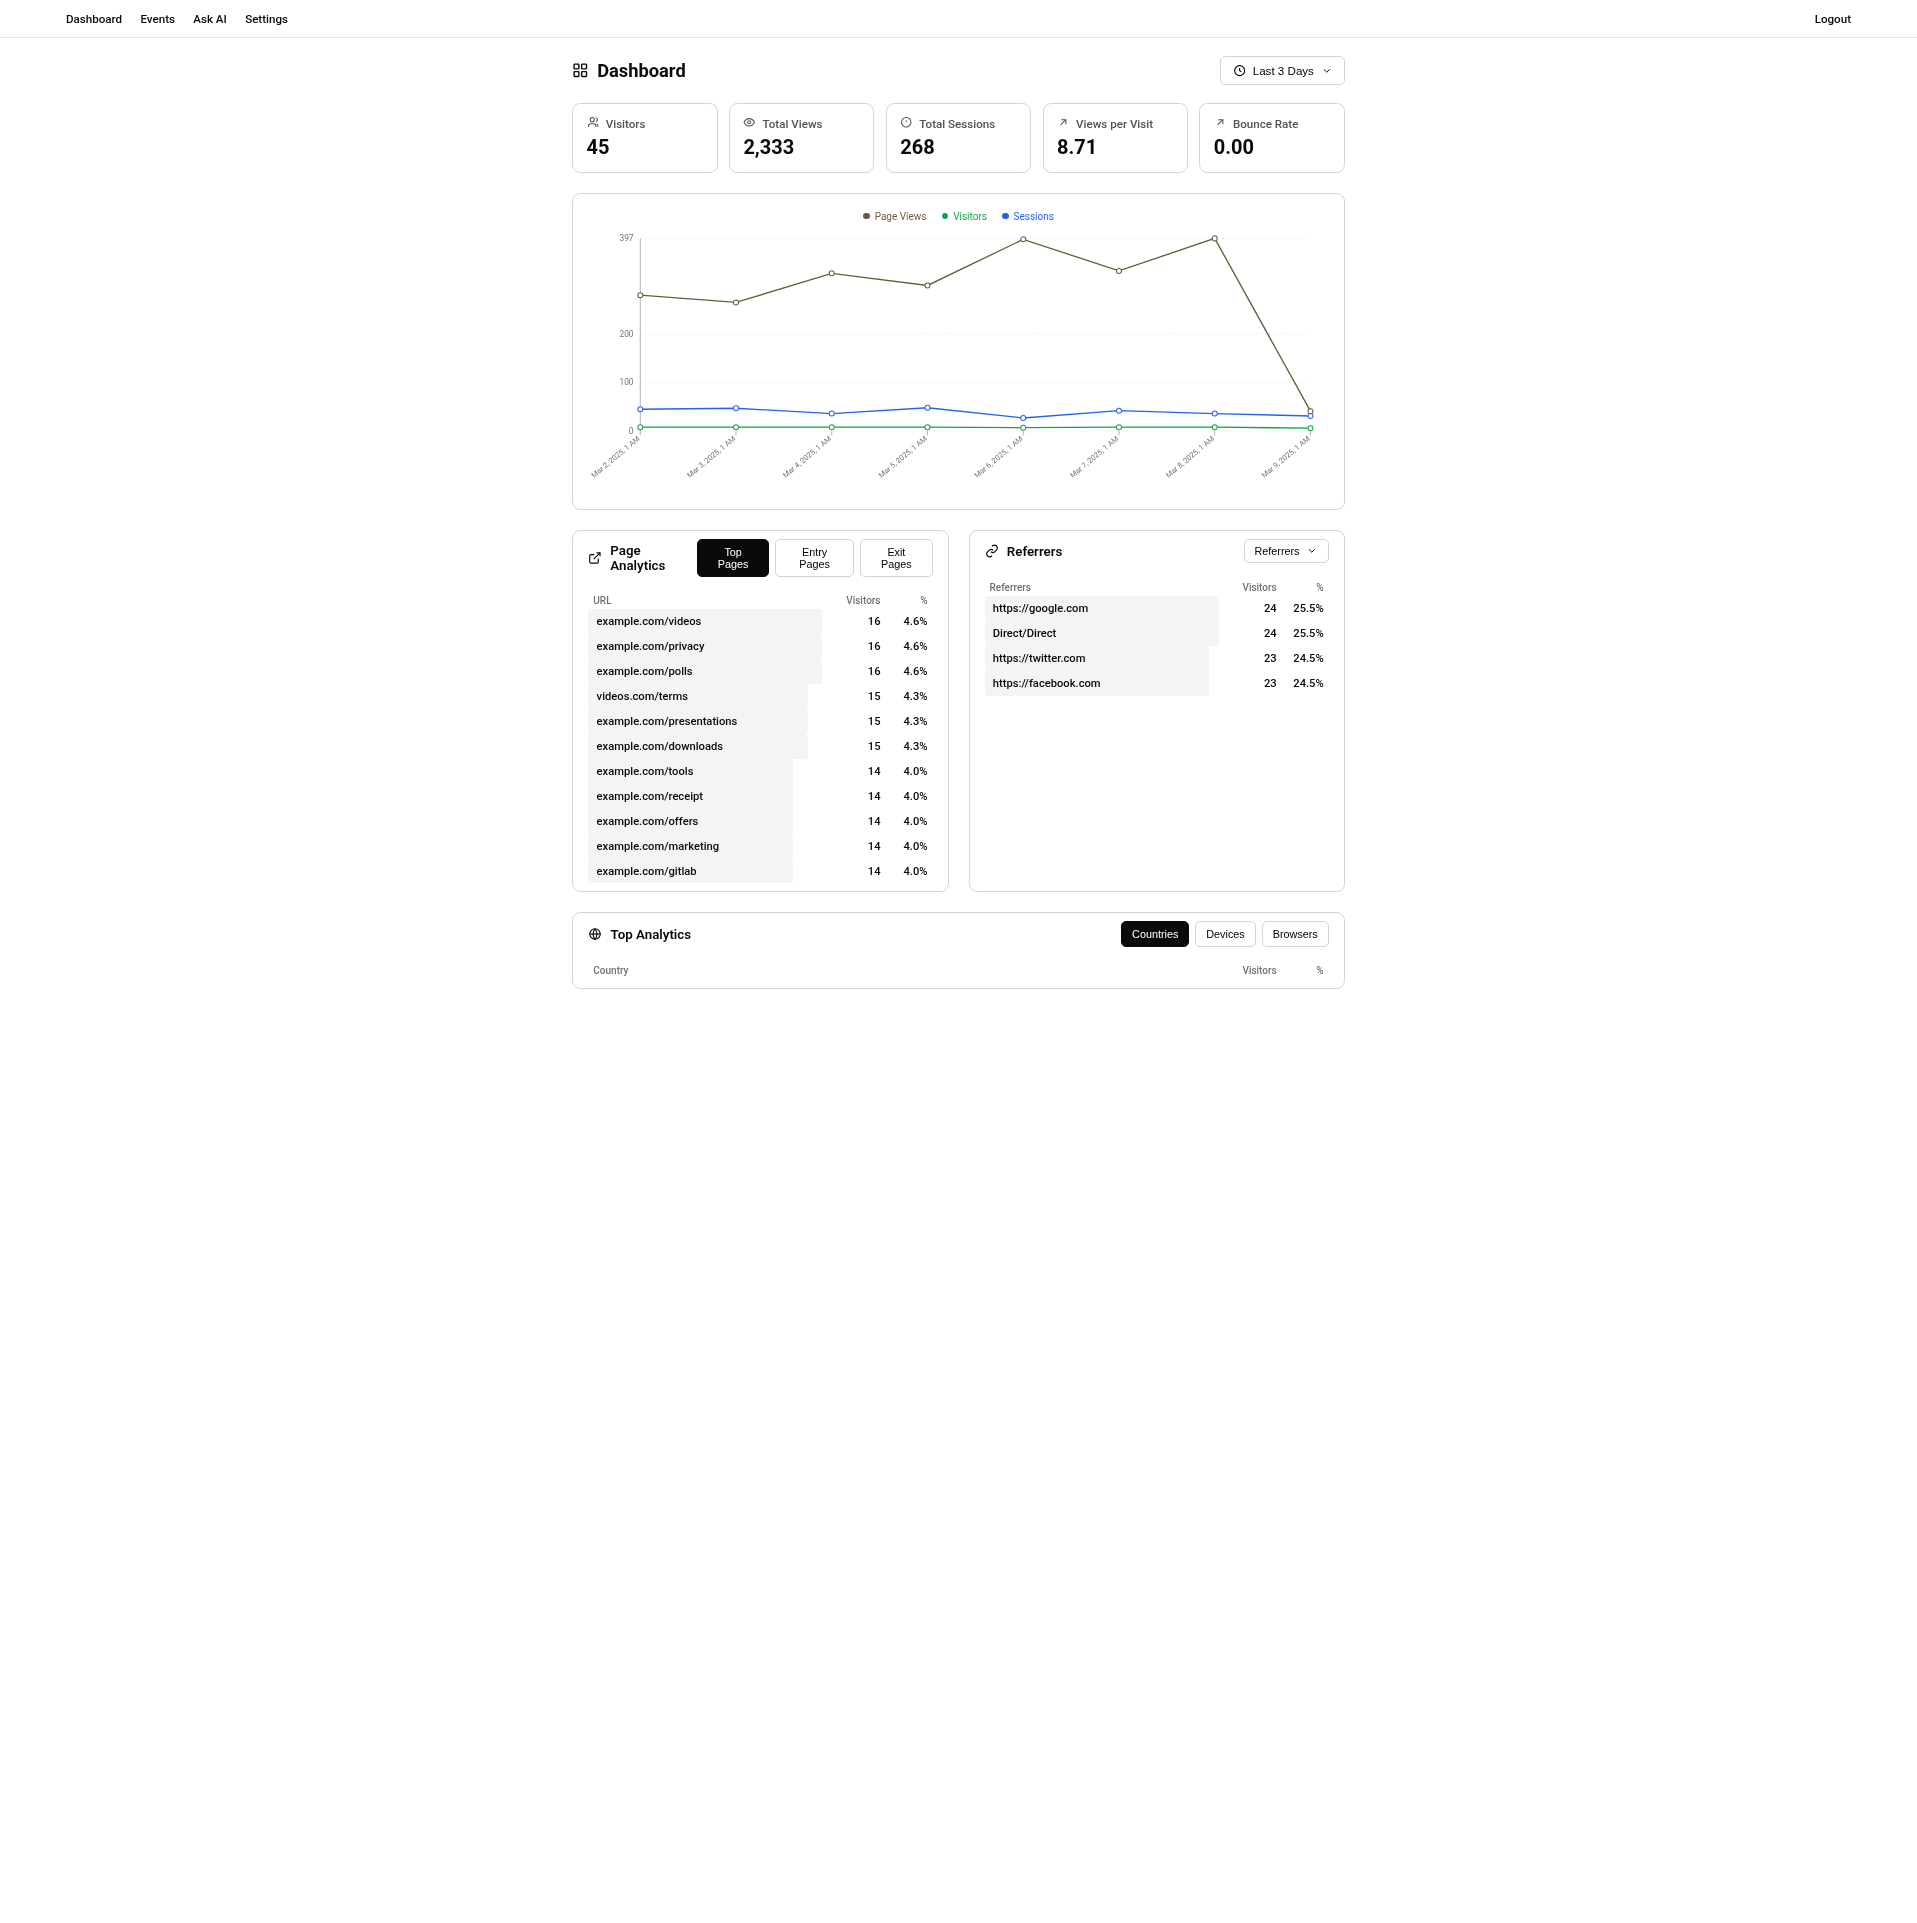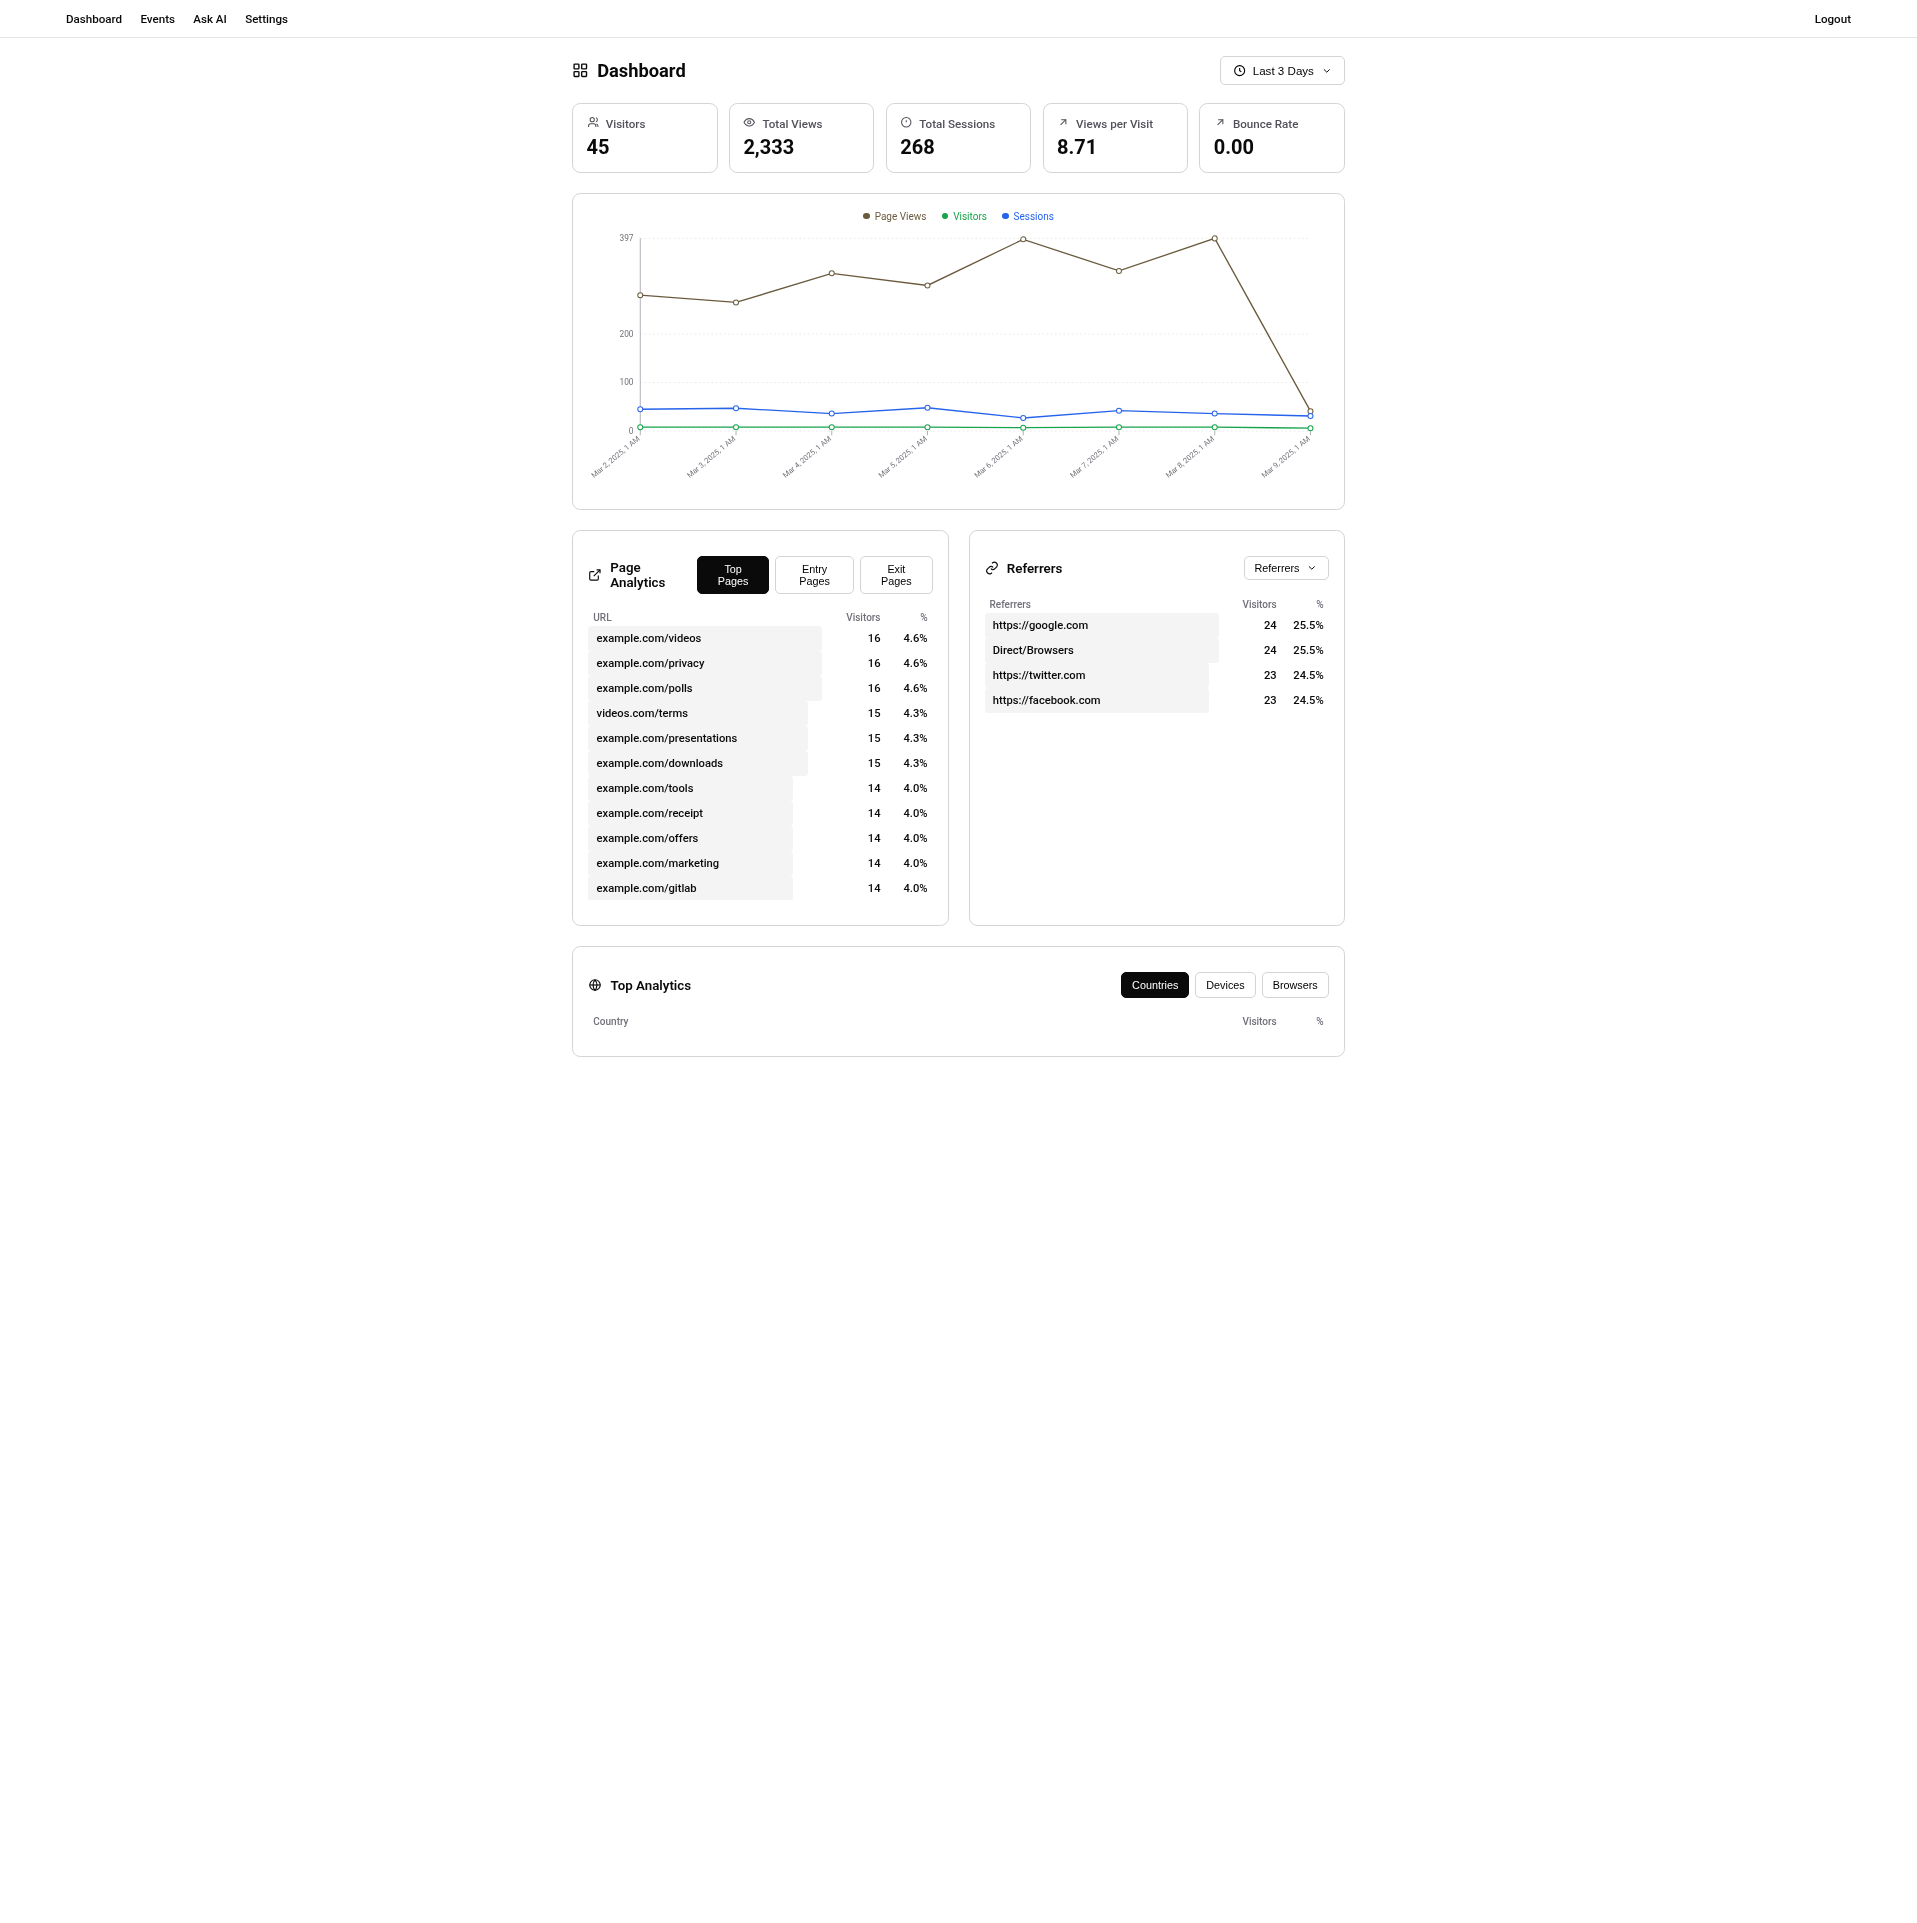--- a/index.html
+++ b/index.html
@@ -49,21 +49,21 @@
   .chart-card {
     border: 0.8px solid #d4d4d4; border-radius: 8.3px; padding: 16.6px 16.6px 8.3px 16.6px; margin-bottom: 20px;
   }
   .chart-legend { display: flex; justify-content: center; gap: 15px; margin-bottom: 8.3px; font-size: 10px; }
   .legend-item { display: flex; align-items: center; gap: 5px; cursor: pointer;}
   .legend-dot { width: 6.6px; height: 6.6px; border-radius: 50%; display: inline-block; }
   .chart-wrap { width: 100%; }
 
   .panel-row { display: flex; gap: 20px; margin-bottom: 20px; }
   .panel {
-    flex: 1; border: 0.8px solid #d4d4d4; border-radius: 8.3px; padding: 25px 15px;
+    flex: 1; border: 0.8px solid #d4d4d4; border-radius: 8.3px; padding: 8px 15px;
     display:flex; flex-direction:column;
   }
   .panel-header { display: flex; justify-content: space-between; align-items: center; margin-bottom: 15px; }
   .panel-title-wrap { display: flex; align-items: center; gap: 8.3px; }
   .panel-title { font-size: 13.3px; font-weight: 600; }
   .panel-title-wrap svg { width: 14px; height: 14px; }
 
   .tab-group { display: flex; gap: 6px; }
   .tab-btn {
     border: 0.8px solid #d4d4d4; border-radius: 5px; padding: 5.8px 10px;
@@ -393,21 +393,21 @@
         </div>
         <div id="ref-rows">
             <div class="data-row">
       <div class="bar-bg" style="width:68%"></div>
       <span class="row-name">https://google.com</span>
       <span class="row-vis">24</span>
       <span class="row-pct">25.5%</span>
             </div>
             <div class="data-row">
       <div class="bar-bg" style="width:68%"></div>
-      <span class="row-name">Direct/Browsers</span>
+      <span class="row-name">Direct/Direct</span>
       <span class="row-vis">24</span>
       <span class="row-pct">25.5%</span>
             </div>
             <div class="data-row">
       <div class="bar-bg" style="width:65.16666666666667%"></div>
       <span class="row-name">https://twitter.com</span>
       <span class="row-vis">23</span>
       <span class="row-pct">24.5%</span>
             </div>
             <div class="data-row">

